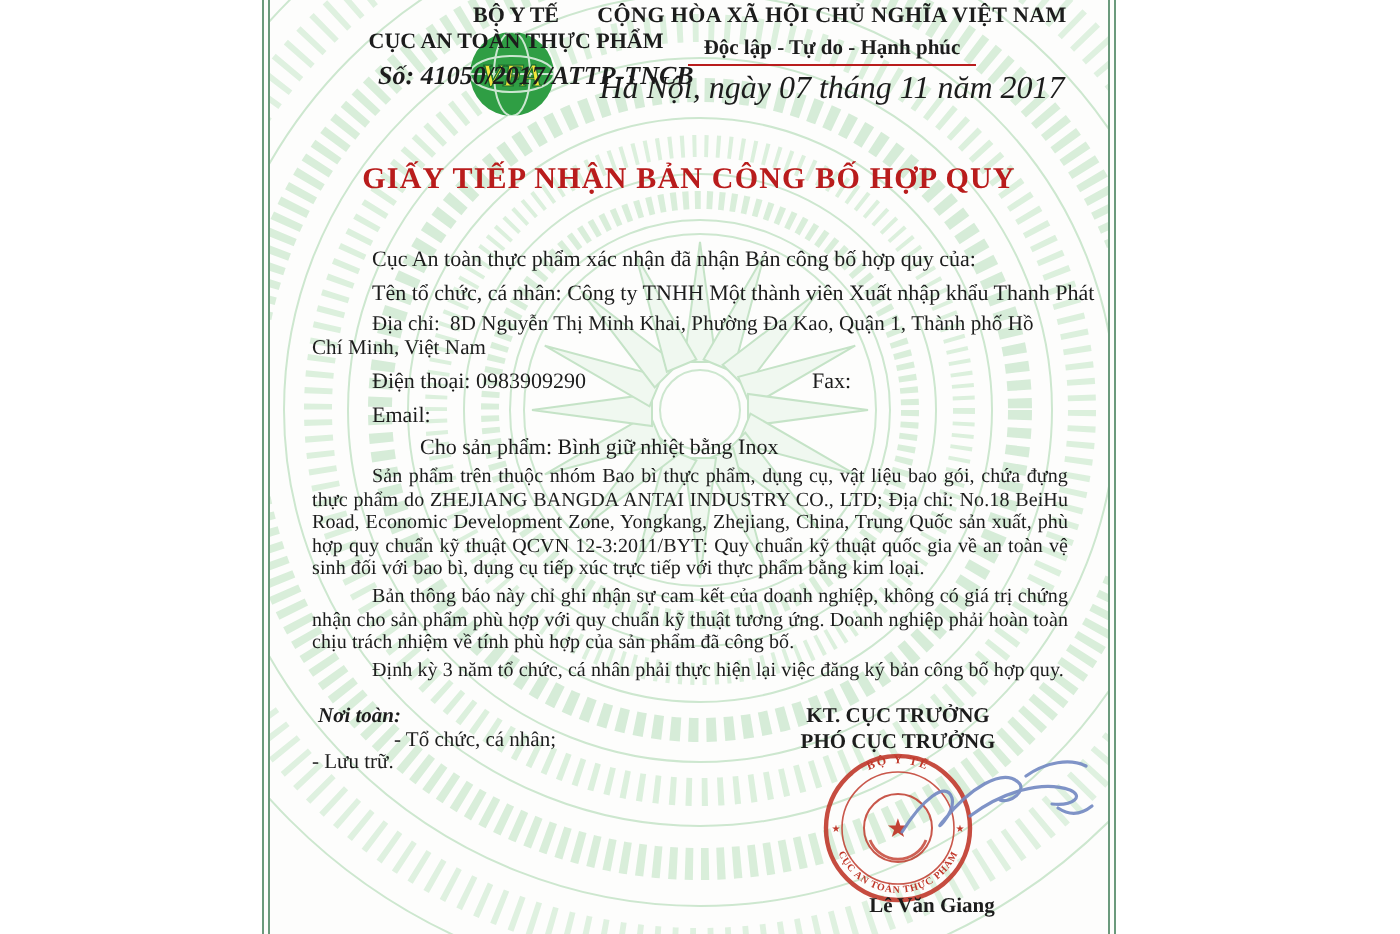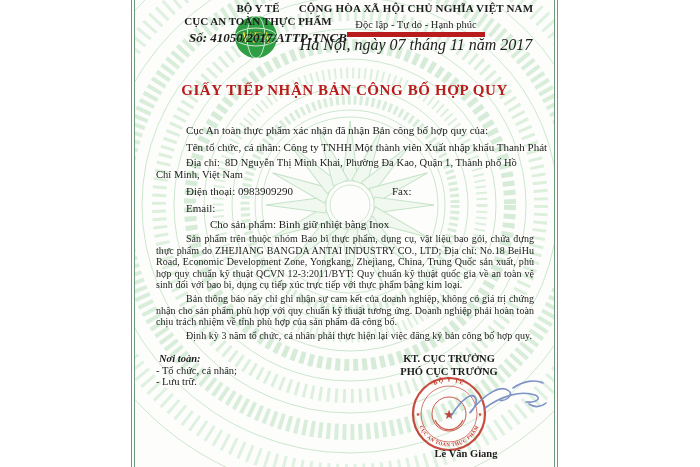--- a/index.html
+++ b/index.html
@@ -7,22 +7,22 @@
          font-family:"Liberation Serif","DejaVu Serif",serif;color:#1c1c1c;}
   .doc{position:absolute;left:131px;top:0;width:419px;height:467px;background:#fdfdfc;
        border-left:4px double #6b9a7c;border-right:4px double #6b9a7c;overflow:hidden;}
   .wm{position:absolute;left:-135px;top:0;width:700px;height:467px;z-index:0;pointer-events:none;}
   .abs{position:absolute;z-index:2;}
   .hdr-left{left:28px;top:2px;width:190px;text-align:center;font-weight:bold;font-size:11px;line-height:12.5px;}
   .num-line{left:54px;top:30px;font-size:13px;font-weight:bold;font-style:italic;white-space:nowrap;text-align:right;}
   .vfa{left:98px;top:14px;width:46px;height:46px;z-index:1;}
   .hdr-right{left:146px;top:2px;width:270px;text-align:center;}
   .nat{font-weight:bold;font-size:11px;letter-spacing:0.2px;}
-  .motto{font-weight:normal;font-size:10.5px;margin-top:1px;display:inline-block;
-         border-bottom:5px solid #b91c1c;padding:0 8px 2px 8px;}
+  .motto{font-weight:bold;font-size:10.5px;margin-top:1px;display:inline-block;
+         border-bottom:1px solid #b91c1c;padding:0 8px 2px 8px;}
   .pdate{left:146px;top:36px;width:270px;text-align:center;font-style:italic;font-size:16px;}
   .title{left:0;top:82px;width:419px;text-align:center;font-weight:bold;font-size:15px;letter-spacing:0.6px;color:#b91c1c;}
   .bl{font-size:11px;white-space:nowrap;}
   .blk{font-size:10px;line-height:11.6px;text-align:justify;text-indent:30px;width:378px;left:21px;letter-spacing:0.05px;}
   .noi{left:24px;top:353px;font-size:10.5px;font-weight:bold;font-style:italic;}
   .recip{left:21px;font-size:10.5px;}
   .sig-block{left:244px;top:353px;width:140px;text-align:center;font-weight:bold;font-size:10.5px;line-height:12.5px;}
   .seal{left:276px;top:375px;z-index:3;}
   .signature{left:308px;top:374px;z-index:4;}
   .signer{left:266px;top:448px;width:130px;text-align:center;font-weight:bold;font-size:10.5px;z-index:4;}
@@ -111,35 +111,35 @@
 
     <div class="abs blk" style="top:157px;text-align:left;">
       <span style="font-size:10.5px;">Địa chỉ:</span>&nbsp;
       <span style="font-size:10.5px;">8D Nguyễn Thị Minh Khai, Phường Đa Kao, Quận 1, Thành phố Hồ Chí Minh, Việt Nam</span>
     </div>
 
     <div class="abs bl" style="left:51px;top:185px;">
       <span>Điện thoại:</span>
       <span>0983909290</span>
     </div>
-    <div class="abs bl" style="left:257px;top:185px;">Fax:</div>
+    <div class="abs bl" style="left:271px;top:185px;">Fax:</div>
 
     <div class="abs bl" style="left:51px;top:202px;">Email:</div>
 
     <div class="abs bl" style="left:51px;top:218px;padding-left:24px;">
       <span>Cho sản phẩm:</span>
       <span>Bình giữ nhiệt bằng Inox</span>
     </div>
 
     <div class="abs blk" style="top:233px;">Sản phẩm trên thuộc nhóm Bao bì thực phẩm, dụng cụ, vật liệu bao gói, chứa đựng thực phẩm do ZHEJIANG BANGDA ANTAI INDUSTRY CO., LTD; Địa chỉ: No.18 BeiHu Road, Economic Development Zone, Yongkang, Zhejiang, China, Trung Quốc sản xuất, phù hợp quy chuẩn kỹ thuật QCVN 12-3:2011/BYT: Quy chuẩn kỹ thuật quốc gia về an toàn vệ sinh đối với bao bì, dụng cụ tiếp xúc trực tiếp với thực phẩm bằng kim loại.</div>
     <div class="abs blk" style="top:293px;">Bản thông báo này chỉ ghi nhận sự cam kết của doanh nghiệp, không có giá trị chứng nhận cho sản phẩm phù hợp với quy chuẩn kỹ thuật tương ứng. Doanh nghiệp phải hoàn toàn chịu trách nhiệm về tính phù hợp của sản phẩm đã công bố.</div>
     <div class="abs blk" style="top:330px;">Định kỳ 3 năm tổ chức, cá nhân phải thực hiện lại việc đăng ký bản công bố hợp quy.</div>
 
     <div class="abs noi">Nơi toàn:</div>
-    <div class="abs recip" style="top:365px;">- Tổ chức, cá nhân;</div>
+    <div class="abs recip" style="top:365px;margin-left:41px;">- Tổ chức, cá nhân;</div>
     <div class="abs recip" style="top:376px;">- Lưu trữ.</div>
 
     <div class="abs sig-block">
       <div>KT. CỤC TRƯỞNG</div>
       <div>PHÓ CỤC TRƯỞNG</div>
     </div>
 
     <svg class="abs seal" viewBox="0 0 110 90" width="110" height="90">
       <g transform="translate(38,39)">
         <circle r="36" fill="none" stroke="#c0392b" stroke-width="2.2" opacity="0.9"></circle>

